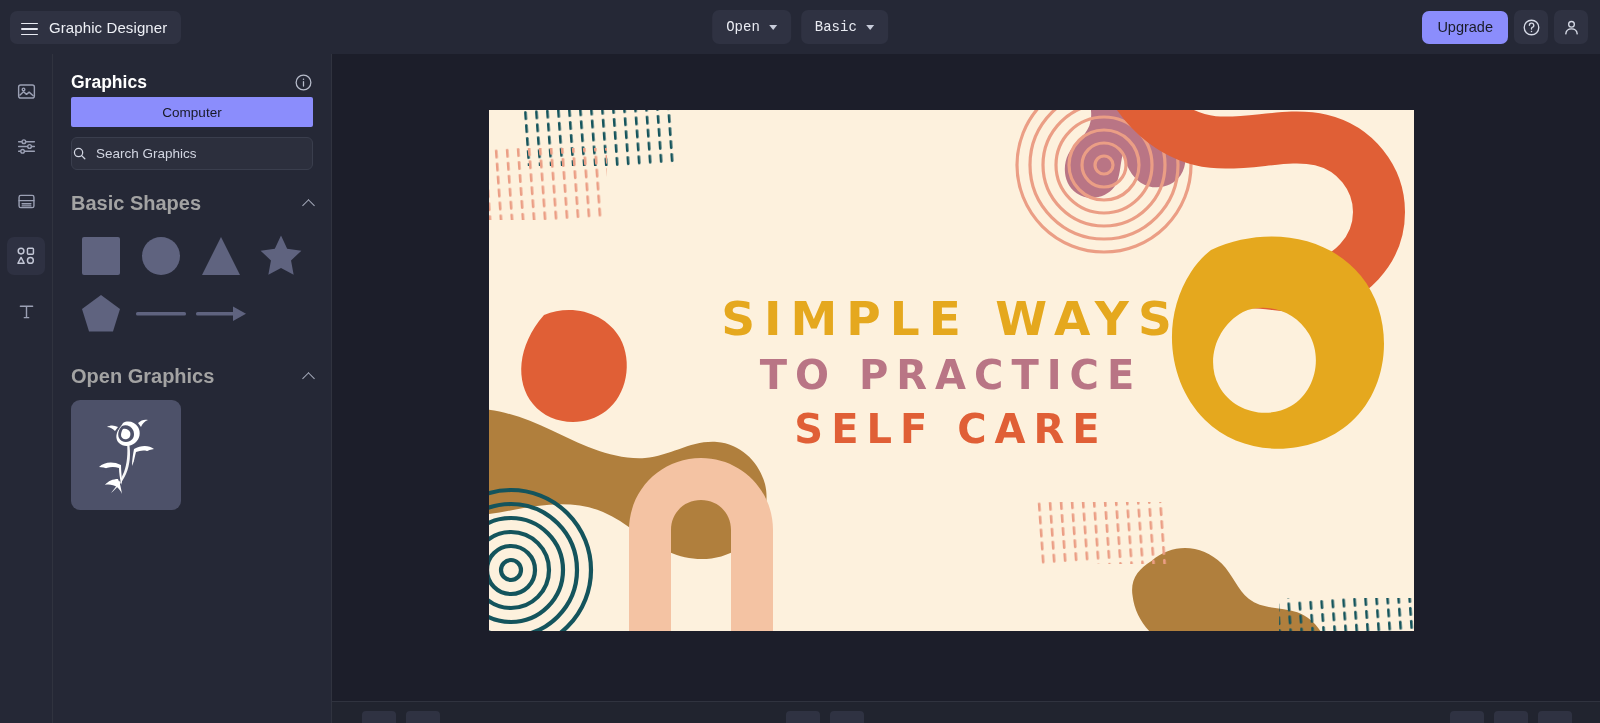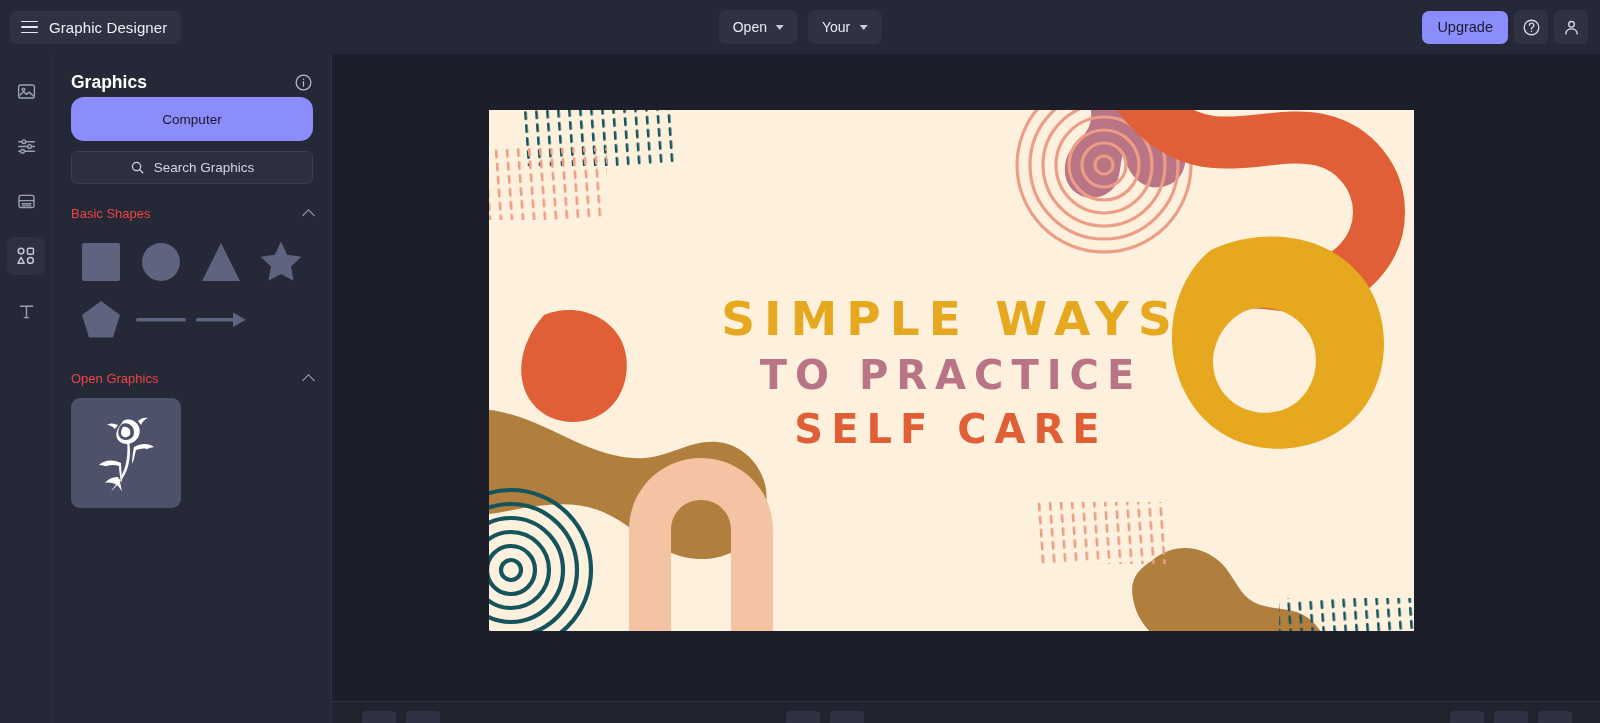--- a/index.html
+++ b/index.html
@@ -13,34 +13,34 @@
 
   
   .topbar {
     height: 54px; flex: 0 0 54px;
     background: #252836;
     display: flex; align-items: center;
     position: relative;
     z-index: 20;
   }
   .brand {
-    display: flex; align-items: center; gap: 11px;
+    display: flex; align-items: flex-end; gap: 11px;
     background: #2f3242;
     border-radius: 7px;
     padding: 8px 14px 8px 11px;
     margin-left: 10px;
     cursor: pointer;
   }
   .hamburger { width: 17px; height: 13px; display: flex; flex-direction: column; justify-content: space-between; }
   .hamburger i { display: block; height: 1.8px; background: #e8eaf2; border-radius: 2px; }
   .brand-title { color: #eef0f6; font-size: 15px; letter-spacing: .1px; }
 
   .top-center {
     position: absolute; left: 50%; top: 50%; transform: translate(-50%, -50%);
-    display: flex; gap: 10px;
+    display: flex; gap: 10px; font-family: Liberation Mono, monospace;
   }
   .topbtn {
     background: #2f3242; color: #e9ebf2;
     border: none; border-radius: 7px;
     height: 34px; padding: 0 14px;
     font-size: 14px; font-family: inherit;
     display: flex; align-items: center; gap: 9px;
     cursor: pointer;
   }
   .caret {
@@ -93,40 +93,40 @@
     border-right: 1px solid #30333f;
     padding: 18px 18px 0 18px;
     overflow: hidden;
   }
   .panel-head {
     display: flex; align-items: center; justify-content: space-between;
     margin-bottom: 4px;
   }
   .panel-title { color: #fff; font-size: 17.5px; font-weight: bold; }
   .computer-btn {
-    width: 100%; height: 44px;
+    width: 100%; height: 30px;
     background: #8b8dfc; color: #171924;
-    border: none; border-radius: 13px;
+    border: none; border-radius: 2px;
     font-size: 13.5px; font-family: inherit;
     cursor: pointer; margin-bottom: 10px;
   }
   .search-box {
     width: 100%; height: 33px;
     background: #2c2f3d;
     border: 1px solid #3a3e4d; border-radius: 6px;
-    display: flex; align-items: center; justify-content: center; gap: 9px;
+    display: flex; align-items: center; gap: 9px;
     cursor: pointer;
   }
   .search-box span { color: #d2d6e2; font-size: 13.5px; }
 
   .section-head {
     display: flex; align-items: center; justify-content: space-between;
     margin: 22px 0 12px 0; cursor: pointer;
   }
-  .section-title { color: #ef4444; font-size: 13px; font-weight: 400; }
+  .section-title { color: #a3a3a3; font-size: 20px; font-weight: 700; }
   .chev {
     width: 9px; height: 9px;
     border-left: 1.6px solid #a8adbd; border-top: 1.6px solid #a8adbd;
     transform: rotate(45deg); margin-top: 3px;
   }
 
   .shape-grid { display: flex; flex-wrap: wrap; gap: 0; }
   .shape-cell {
     width: 60px; height: 58px;
     display: flex; align-items: center; justify-content: center;
@@ -186,21 +186,21 @@
       </span>
       <span class="brand-title">Graphic Designer</span>
     </div>
 
     <div class="top-center">
       <button class="topbtn">
         <span>Open</span>
         <span class="caret"></span>
       </button>
       <button class="topbtn">
-        <span>Your</span>
+        <span>Basic</span>
         <span class="caret"></span>
       </button>
     </div>
 
     <div class="top-right">
       <button class="upgrade">Upgrade</button>
       <button class="icon-btn">
         <svg width="19" height="19" viewBox="0 0 24 24" fill="none" stroke="#d6dae6" stroke-width="1.7">
           <circle cx="12" cy="12" r="9.2"></circle>
           <path d="M9.3 9.2a2.8 2.8 0 1 1 3.6 2.7c-.7.25-.9.8-.9 1.5v.5" stroke-linecap="round"></path>

